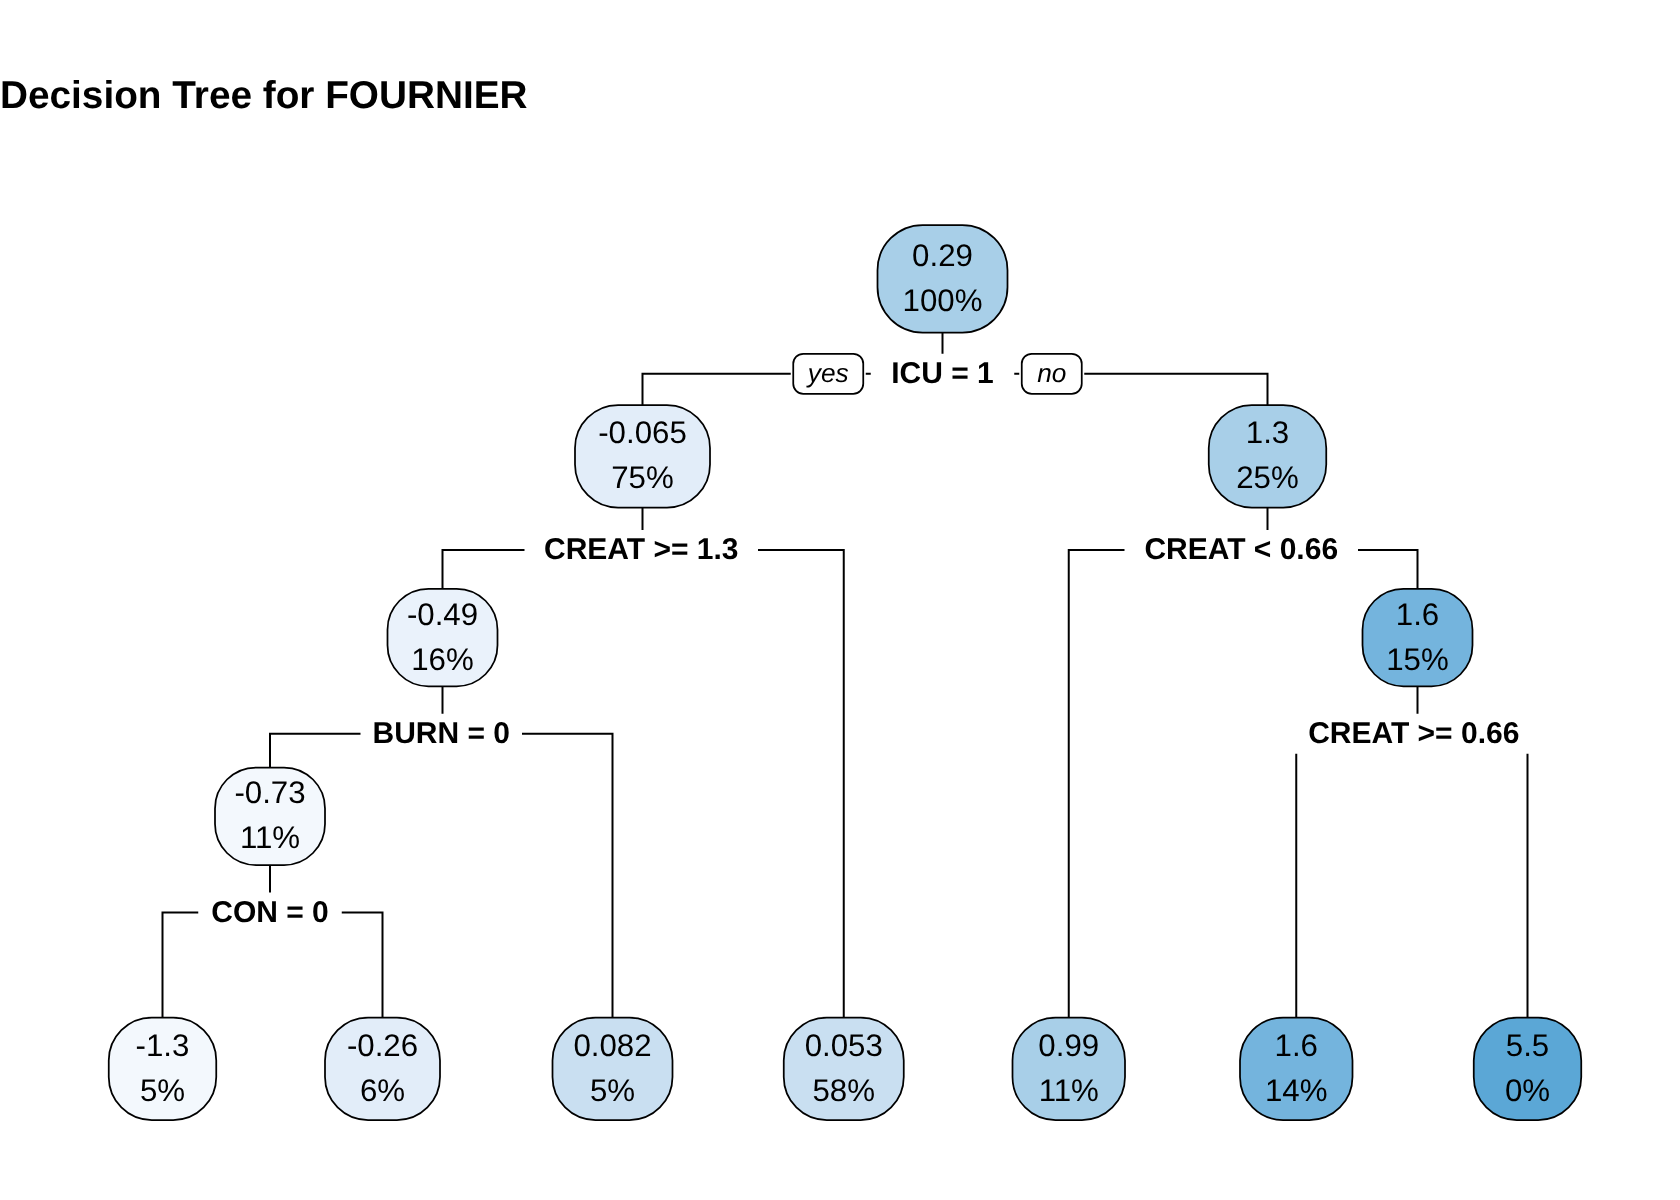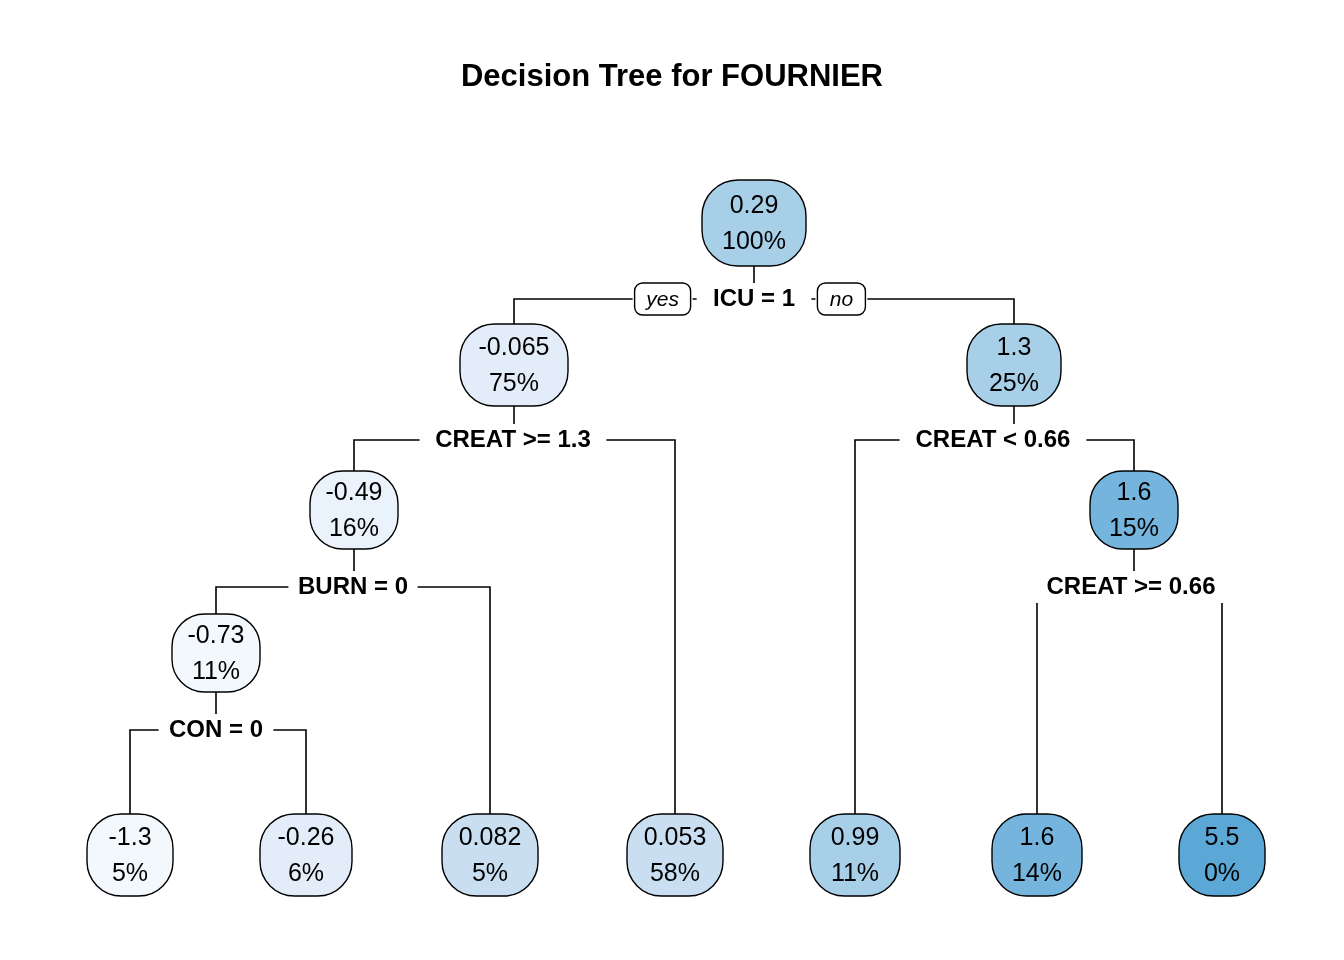--- a/index.html
+++ b/index.html
@@ -16,21 +16,20 @@
     width: 1344px;
     height: 960px;
     background: #ffffff;
     overflow: hidden;
   }
   #title {
     position: absolute;
     left: 0;
     top: 58px;
     width: 1344px;
-    text-align: center;
     font-size: 31px;
     font-weight: bold;
     color: #000000;
     letter-spacing: 0px;
     font-family: "Liberation Sans", sans-serif;
   }
   svg#tree {
     position: absolute;
     left: 0;
     top: 0;

